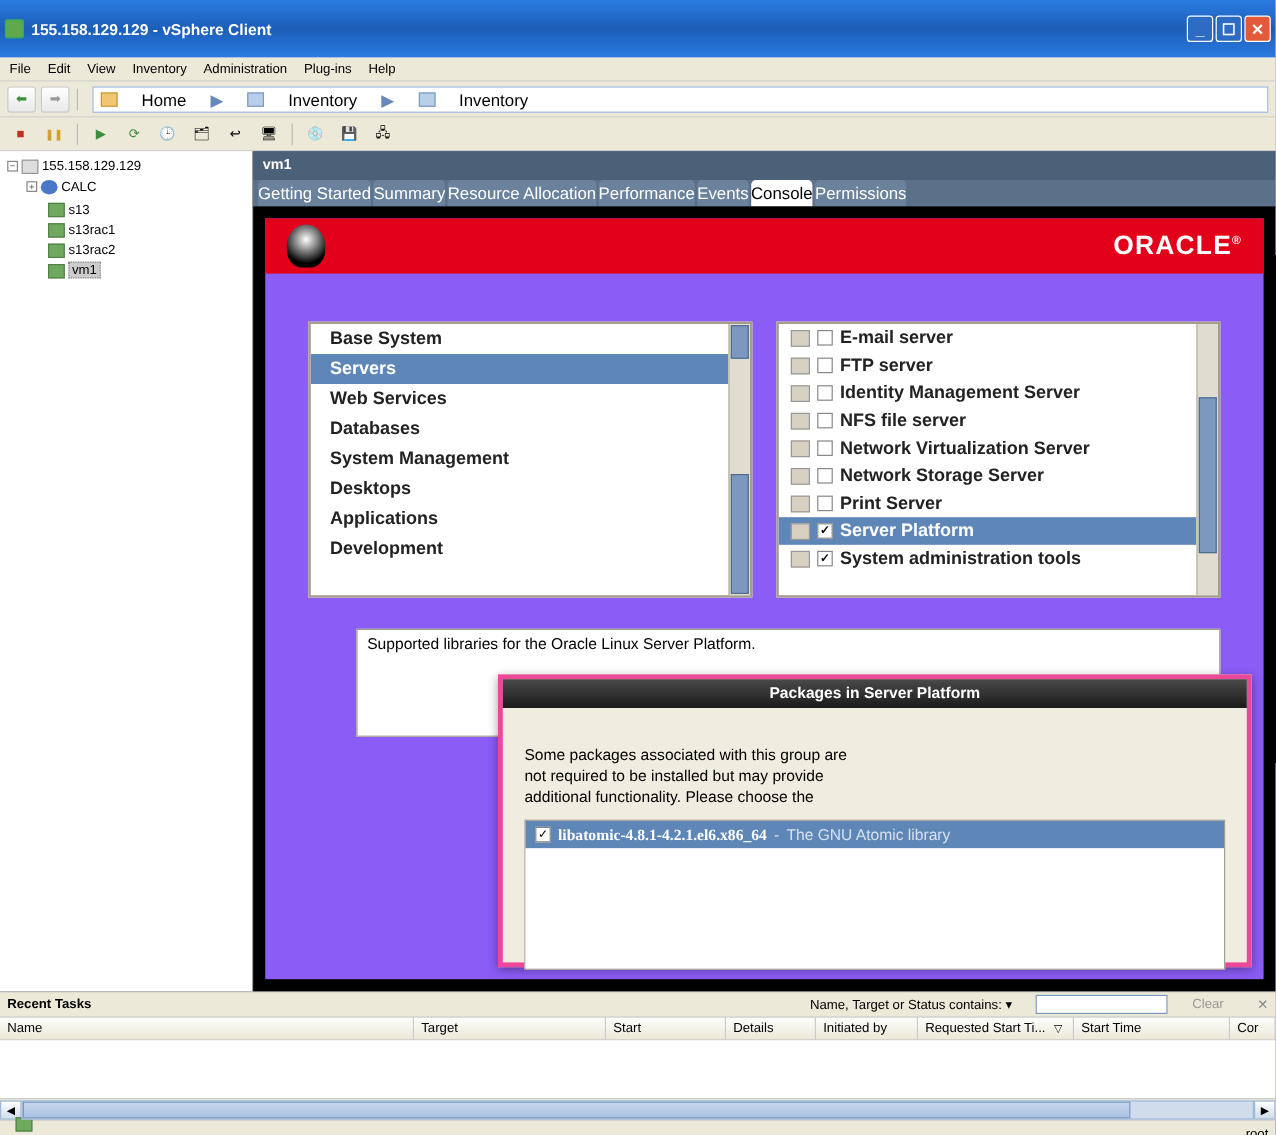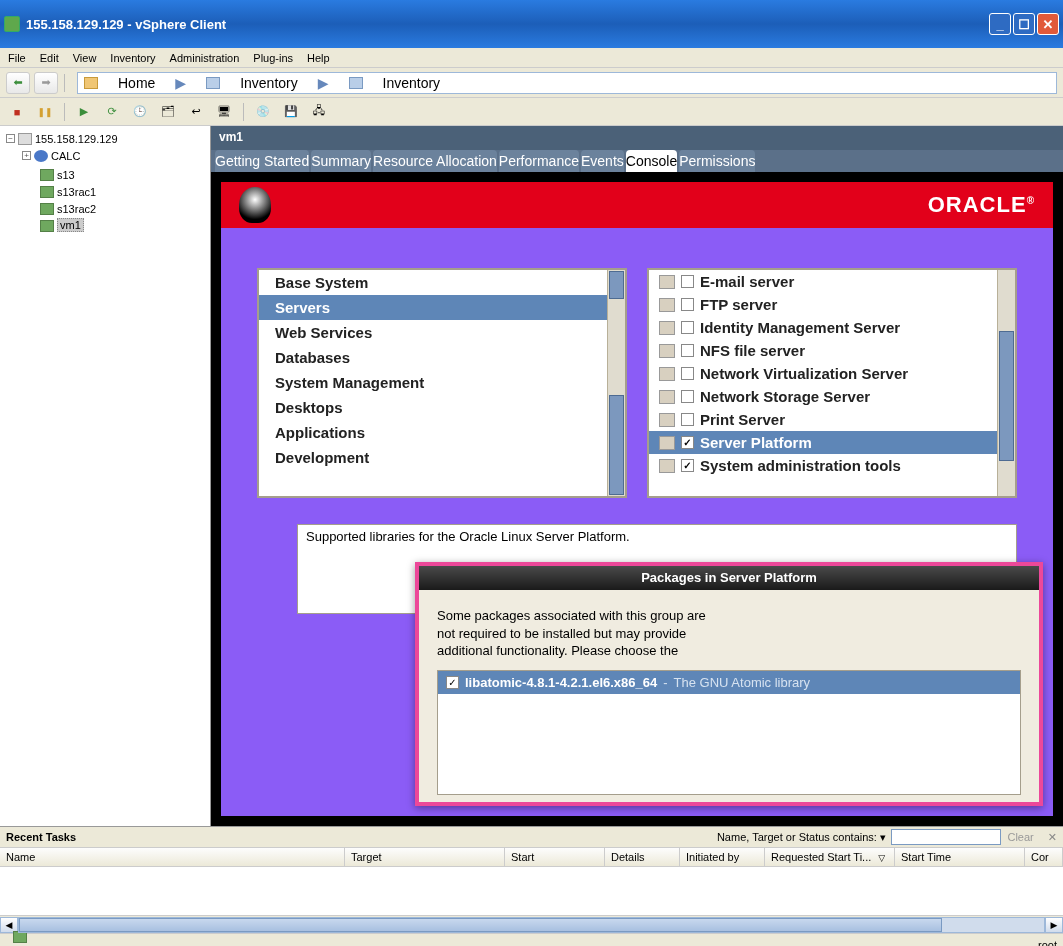--- a/index.html
+++ b/index.html
@@ -69,31 +69,31 @@
 .scrollv { width:18px; background:#E0DCCF; border-left:1px solid #B8B098; display:flex; flex-direction:column; }
 .scrollv .thumb { background:#7C98BE; border:1px solid #4E6B92; margin:1px; }
 .scrollv .track { flex:1; }
 
 
 .descbox { margin:16px 36px 0 76px; height:90px; border:1px solid #A59E8C; background:#fff; padding:4px 8px; font-size:13px; }
 
 
 .pkgdialog { position:absolute; left:194px; right:10px; top:380px; bottom:10px; background:#F0ECE0; border:4px solid #ec4899; box-shadow:0 2px 8px rgba(0,0,0,0.4); }
 .pkgdialog .dlgtitle { height:24px; background:linear-gradient(#4a4a4a,#1a1a1a); color:#fff; text-align:center; line-height:24px; font-size:13px; font-weight:bold; }
-.pkgdialog .dlgbody { padding:17px 18px; font-size:13px; line-height:1.35; }
+.pkgdialog .dlgbody { padding:30px 18px; font-size:13px; line-height:1.35; }
 .pkglistbox { margin-top:10px; border:1px solid #A59E8C; background:#fff; height:auto; }
 .pkgrow { background:#5E86B7; color:#fff; padding:3px 8px; display:flex; align-items:center; gap:6px; font-size:13px; }
 .pkgrow .chk { width:13px; height:13px; border:1px solid #888; background:#fff; font-size:10px; line-height:11px; text-align:center; color:#000; flex-shrink:0; }
-.pkgrow .name { font-weight:bold; }
+.pkgrow .name { font-weight:bold;font-family:Liberation Serif, serif; }
 .pkgrow .desc { color:#D6E2F0; }
 
 
 .tasksbar { border-top:1px solid #999; }
 .tasksbar .rthdr { height:20px; display:flex; align-items:center; padding:0 6px; font-weight:bold; font-size:11px; justify-content:space-between; background:#ECE9D8; }
-.rthdr .filterside { font-weight:normal; display:flex; align-items:center; gap:6px; }
+.rthdr .filterside { font-weight:normal; display:flex; align-items:center; gap:20px; }
 .rthdr .filterinput { width:110px; height:16px; border:1px solid #7A9AC2; background:#fff; }
 .rthdr .clear { color:#999; }
 .taskcols { height:20px; display:flex; border-top:1px solid #ccc; border-bottom:1px solid #ccc; background:linear-gradient(#FDFDFD,#ECE9D8); }
 .taskcol { border-right:1px solid #ccc; padding:3px 6px; font-size:11px; }
 .taskrows { height:48px; background:#fff; }
 .hscroll { height:18px; background:#ECE9D8; display:flex; align-items:center; border-top:1px solid #ccc; }
 .hscroll .harrow { width:18px; height:16px; border:1px solid #9DB8D9; background:linear-gradient(#fff,#D0DCEC); text-align:center; font-size:9px; line-height:14px; }
 .hscroll .htrack { flex:1; background:#D0DCEC; height:16px; border:1px solid #9DB8D9; position:relative; }
 .hscroll .hthumb { position:absolute; left:0; width:90%; height:100%; background:linear-gradient(#C8D8EE,#A8C0E0); border:1px solid #7A9AC2; }
 

